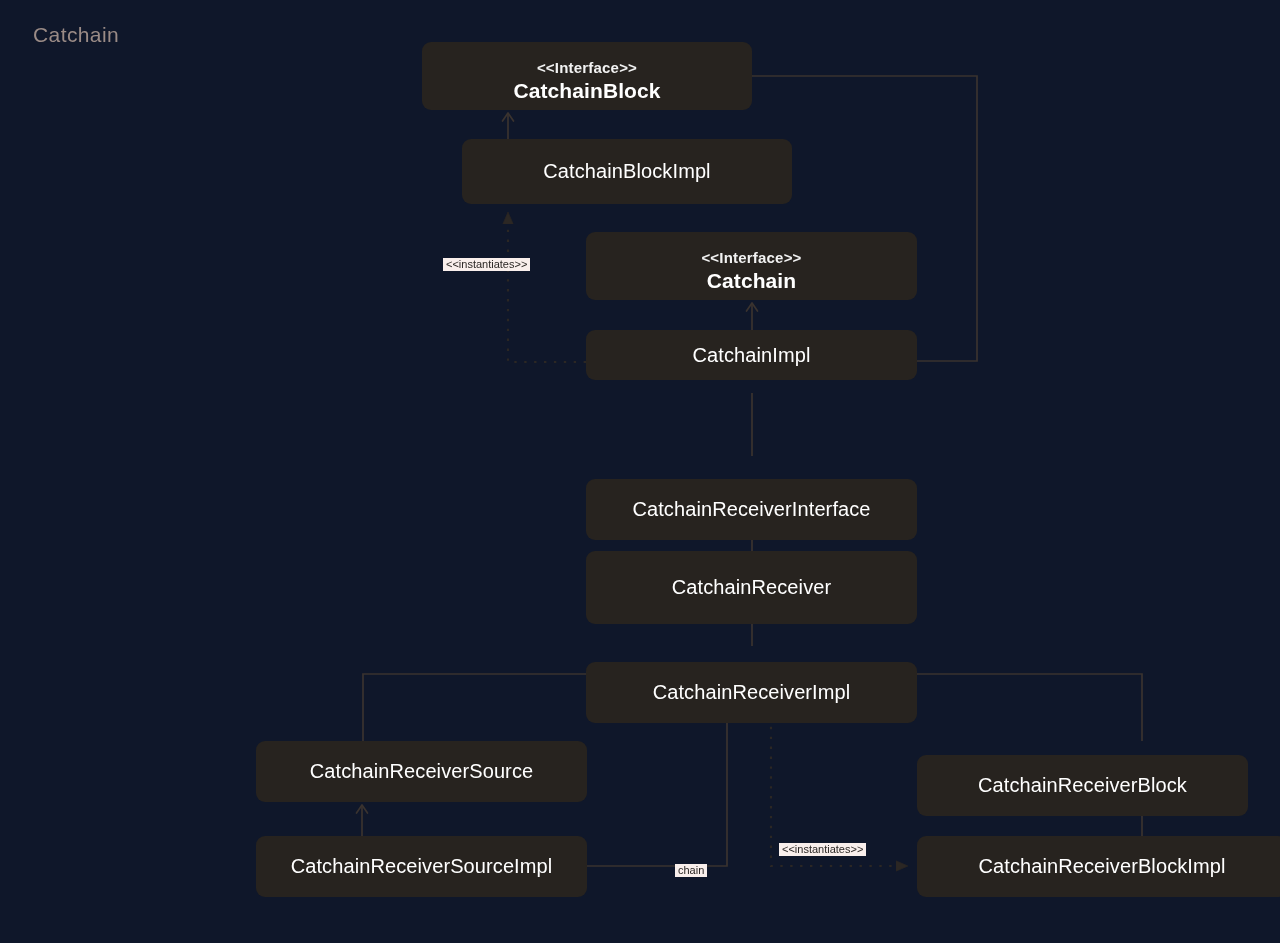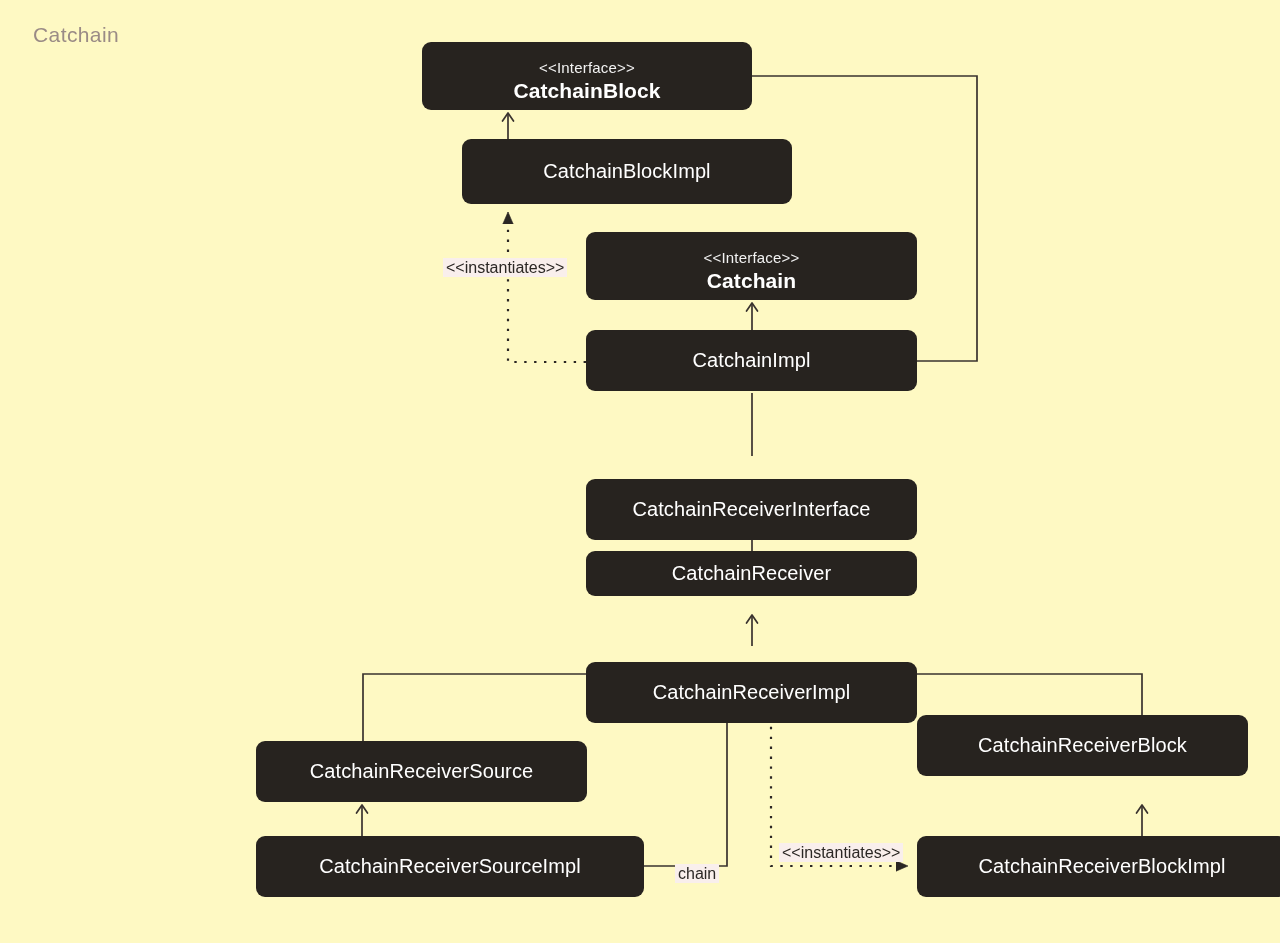--- a/index.html
+++ b/index.html
@@ -4,21 +4,21 @@
 <style>
   html, body {
     margin: 0;
     padding: 0;
     background: #f9efec;
   }
   #canvas {
     position: relative;
     width: 1280px;
     height: 943px;
-    background: #fef9c3;
+    background: #0f172a;
     font-family: "Liberation Sans", sans-serif;
     overflow: hidden;
   }
   #diagram-title {
     position: absolute;
     left: 33px;
     top: 23px;
     font-size: 21px;
     letter-spacing: 0.4px;
     color: #9a8b86;
@@ -41,41 +41,41 @@
     display: flex;
     flex-direction: column;
     align-items: center;
     justify-content: center;
     color: #ffffff;
     text-align: center;
     padding: 0 10px;
   }
   .node .stereotype {
     font-size: 15px;
-    font-weight: 400;
+    font-weight: 700;
     line-height: 1.2;
     color: #f2f2f2;
     letter-spacing: 0.2px;
     margin-top: 12px;
   }
   .node .name {
     font-size: 20px;
     font-weight: 400;
     line-height: 1.35;
     color: #ffffff;
     letter-spacing: 0.1px;
     white-space: nowrap;
   }
   .node.iface .name {
     font-weight: 700;
     font-size: 21px;
   }
   .edge-label {
     position: absolute;
-    font-size: 16px;
+    font-size: 11px;
     color: #2b2724;
     font-family: "Liberation Sans", sans-serif;
     white-space: nowrap;
     background: #f9efec;
     padding: 0 3px;
     line-height: 1.2;
   }
 </style>
 </head>
 <body>
@@ -128,45 +128,45 @@
 
   <div class="node" style="left:422px; top:139px; width:330px; height:65px;margin-left:40px;">
     <div class="name">CatchainBlockImpl</div>
   </div>
 
   <div class="node iface" style="left:586px; top:232px; width:331px; height:68px;">
     <div class="stereotype">&lt;&lt;Interface&gt;&gt;</div>
     <div class="name">Catchain</div>
   </div>
 
-  <div class="node" style="left:586px; top:330px; width:331px; height:61px;">
+  <div class="node" style="left:586px; top:330px; width:331px; height:50px;">
     <div class="name">CatchainImpl</div>
   </div>
 
   <div class="node" style="left:586px; top:456px; width:331px; height:61px;margin-top:23px;">
     <div class="name">CatchainReceiverInterface</div>
   </div>
 
-  <div class="node" style="left:586px; top:551px; width:331px; height:45px;">
+  <div class="node" style="left:586px; top:551px; width:331px; height:73px;">
     <div class="name">CatchainReceiver</div>
   </div>
 
   <div class="node" style="left:586px; top:646px; width:331px; height:61px;margin-top:16px;">
     <div class="name">CatchainReceiverImpl</div>
   </div>
 
   <div class="node" style="left:256px; top:741px; width:331px; height:61px;justify-content:center;">
     <div class="name">CatchainReceiverSource</div>
   </div>
 
-  <div class="node" style="left:256px; top:836px; width:388px; height:61px;">
+  <div class="node" style="left:256px; top:836px; width:331px; height:61px;">
     <div class="name">CatchainReceiverSourceImpl</div>
   </div>
 
-  <div class="node" style="left:917px; top:715px; width:331px; height:61px;">
+  <div class="node" style="left:917px; top:755px; width:331px; height:61px;">
     <div class="name">CatchainReceiverBlock</div>
   </div>
 
   <div class="node" style="left:917px; top:836px; width:370px; height:61px;">
     <div class="name">CatchainReceiverBlockImpl</div>
   </div>
 
   <div class="edge-label" style="left:443px; top:258px;">&lt;&lt;instantiates&gt;&gt;</div>
 
   <div class="edge-label" style="left:675px; top:844px;margin-top:20px;">chain</div>

